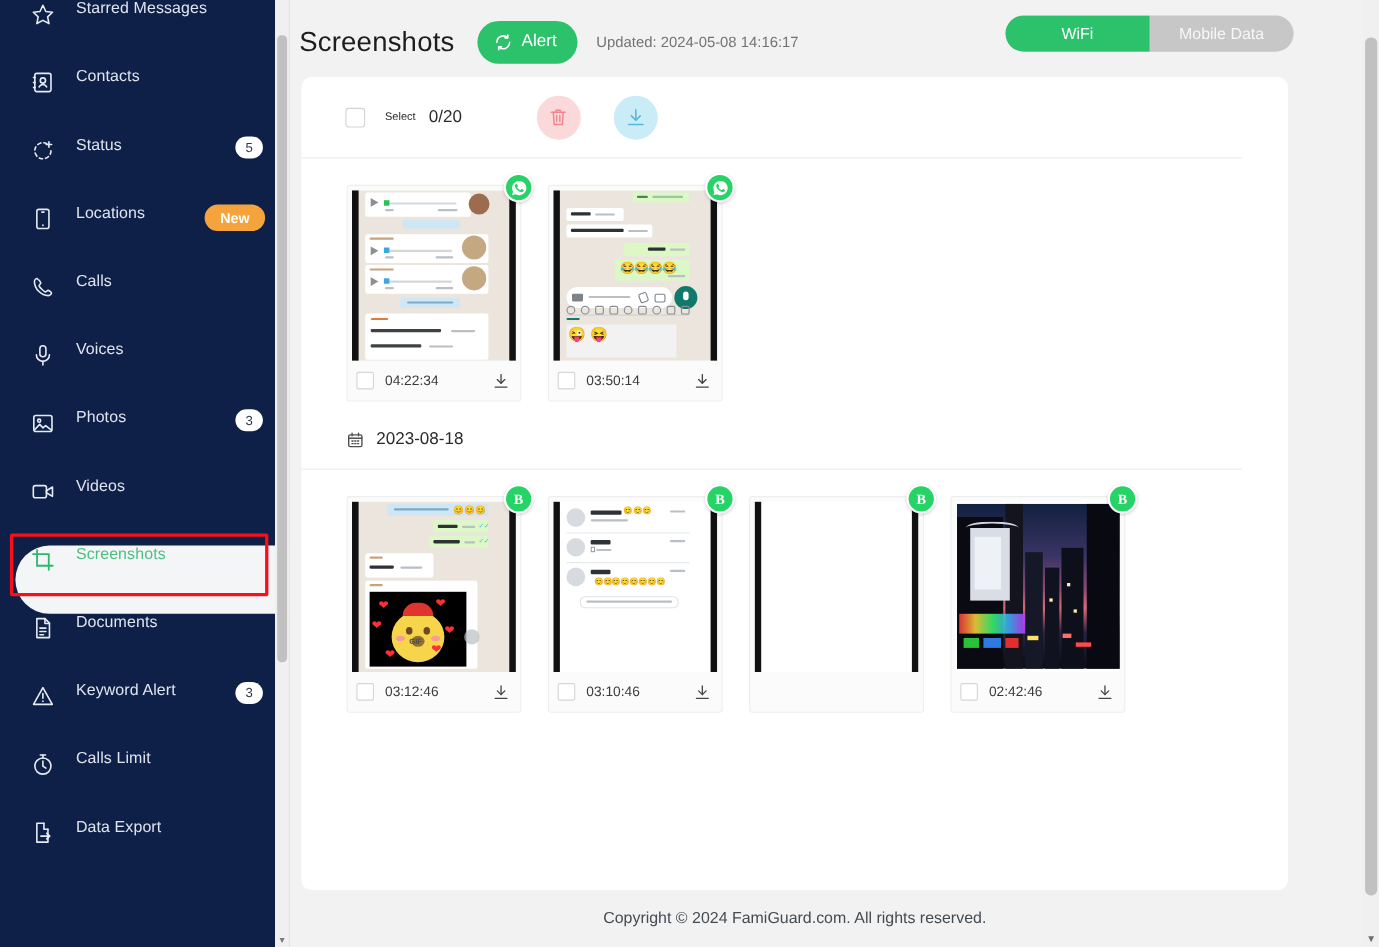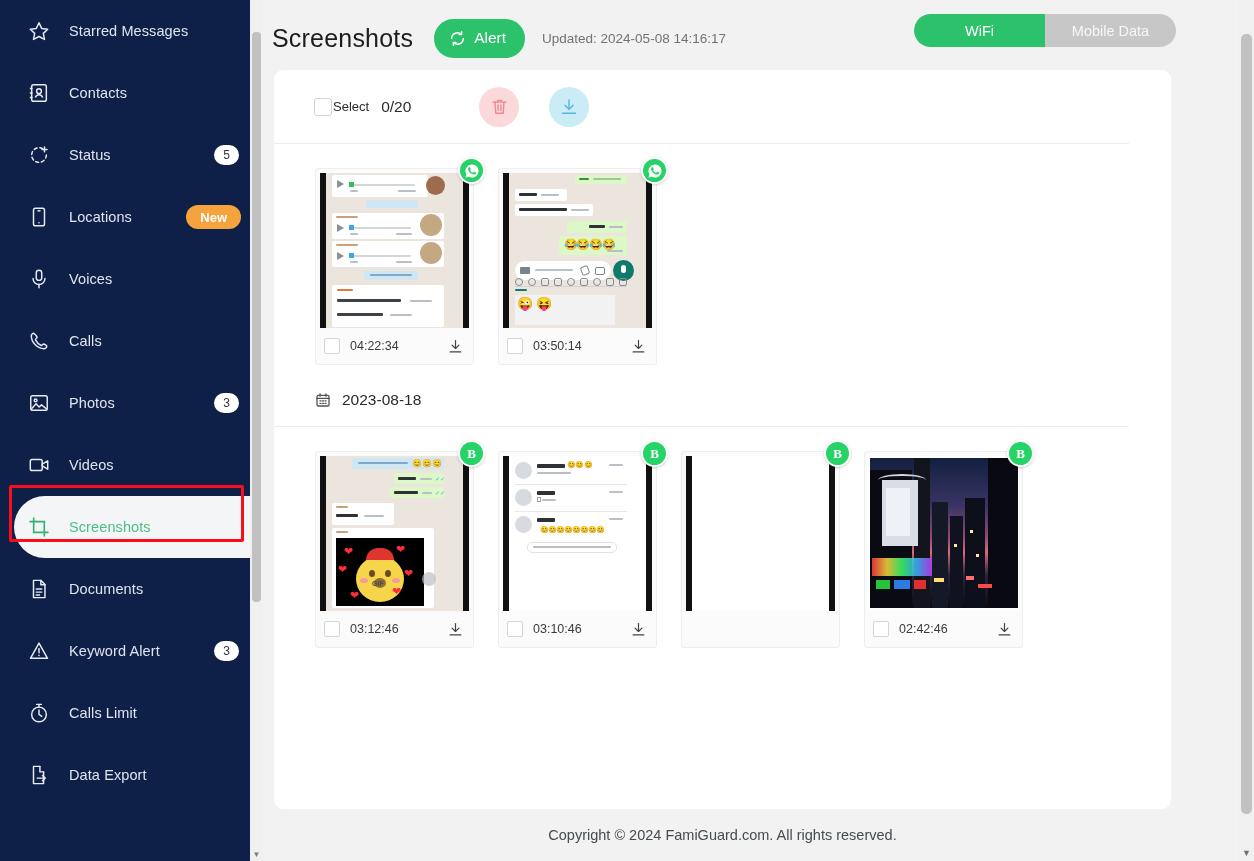--- a/index.html
+++ b/index.html
@@ -15,21 +15,21 @@
   .sidebar {
     width: 263px; height: 861px;
     background: #0f2048;
     flex: 0 0 263px;
     position: relative;
     overflow: hidden;
   }
   .nav-list { padding-top: 0; }
   .nav-item {
     height: 62px;
-    display: flex; align-items: center;
+    display: flex; 
     padding-left: 26px;
     position: relative;
     cursor: pointer;
   }
   .nav-item .ico {
     width: 26px; height: 26px;
     flex: 0 0 26px;
     display: flex; align-items: center; justify-content: center;
     color: #e6eaf2;
   }
@@ -170,22 +170,22 @@
   }
   .cbox {
     width: 18px; height: 18px;
     border: 1px solid #d3d3d3;
     border-radius: 3px;
     background: #fff;
     flex: 0 0 18px;
     cursor: pointer;
   }
   .select-label {
-    margin-left: 1px;
-    font-size: 13px; color: #2c2c2c;
+    margin-left: 18px;
+    font-size: 10px; color: #2c2c2c;
   }
   .select-count {
     margin-left: 12px;
     font-size: 15.5px; color: #2c2c2c;
   }
   .act-btn {
     width: 40px; height: 40px;
     border-radius: 50%;
     display: flex; align-items: center; justify-content: center;
     cursor: pointer;
@@ -362,36 +362,36 @@
             <path d="M10.4 5.3h3.2"></path>
             <circle cx="12" cy="18.3" r="0.9" fill="currentColor" stroke="none"></circle>
           </svg>
       </span>
       <span class="nav-label">Locations</span>
       <span class="badge-new">New</span>
     </div>
 
     <div class="nav-item">
       <span class="ico">
+        <svg width="22" height="22" viewBox="0 0 24 24" fill="none" stroke="currentColor" stroke-width="1.6" stroke-linejoin="round">
+            <path d="M6.2 3.5C5 3.5 3.6 5 3.6 6.6c0 7 6.8 13.8 13.8 13.8 1.6 0 3.1-1.4 3.1-2.6 0-.6-2.6-2.6-3.4-2.6-.9 0-2 2-2.7 1.7-1.8-.9-5.3-4.4-6.2-6.2-.3-.7 1.7-1.8 1.7-2.7 0-.8-2-3.5-2.7-3.5z"></path>
+          </svg>
+      </span>
+      <span class="nav-label">Calls</span>
+    </div>
+
+    <div class="nav-item">
+      <span class="ico">
         <svg width="22" height="22" viewBox="0 0 24 24" fill="none" stroke="currentColor" stroke-width="1.6" stroke-linecap="round">
             <rect x="9" y="2.5" width="6" height="11" rx="3"></rect>
             <path d="M5.5 11.5a6.5 6.5 0 0 0 13 0"></path>
             <path d="M12 18v3.5"></path>
           </svg>
       </span>
       <span class="nav-label">Voices</span>
-    </div>
-
-    <div class="nav-item">
-      <span class="ico">
-        <svg width="22" height="22" viewBox="0 0 24 24" fill="none" stroke="currentColor" stroke-width="1.6" stroke-linejoin="round">
-            <path d="M6.2 3.5C5 3.5 3.6 5 3.6 6.6c0 7 6.8 13.8 13.8 13.8 1.6 0 3.1-1.4 3.1-2.6 0-.6-2.6-2.6-3.4-2.6-.9 0-2 2-2.7 1.7-1.8-.9-5.3-4.4-6.2-6.2-.3-.7 1.7-1.8 1.7-2.7 0-.8-2-3.5-2.7-3.5z"></path>
-          </svg>
-      </span>
-      <span class="nav-label">Calls</span>
     </div>
 
     <div class="nav-item">
       <span class="ico">
         <svg width="22" height="22" viewBox="0 0 24 24" fill="none" stroke="currentColor" stroke-width="1.6" stroke-linejoin="round">
             <rect x="3" y="4" width="18" height="16" rx="2"></rect>
             <circle cx="8.3" cy="9.2" r="1.5"></circle>
             <path d="M3.6 18.5l5.2-5.6 3.3 3.4 2.6-2.3 5.7 4.6"></path>
           </svg>
       </span>

